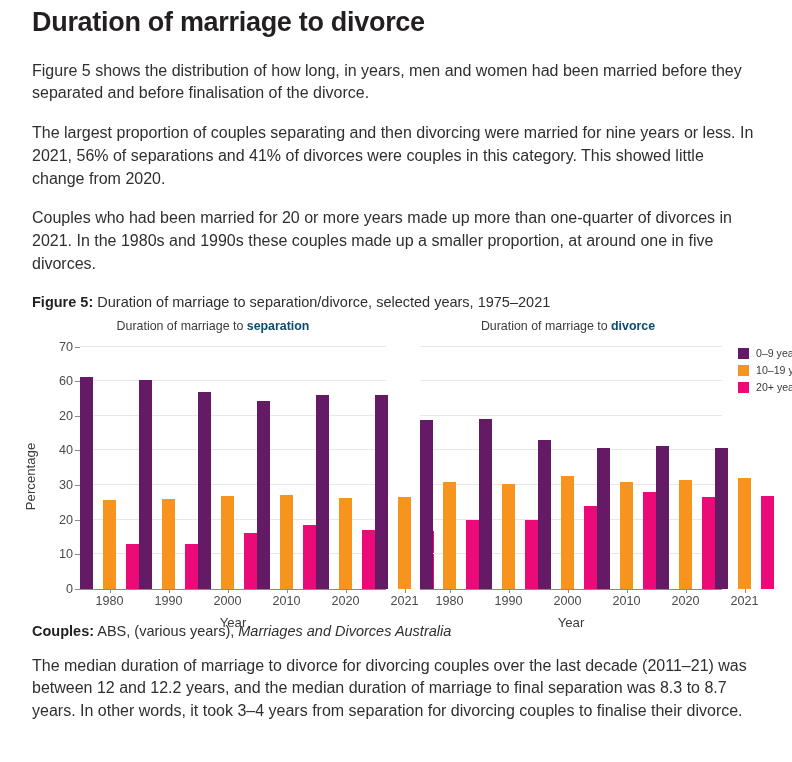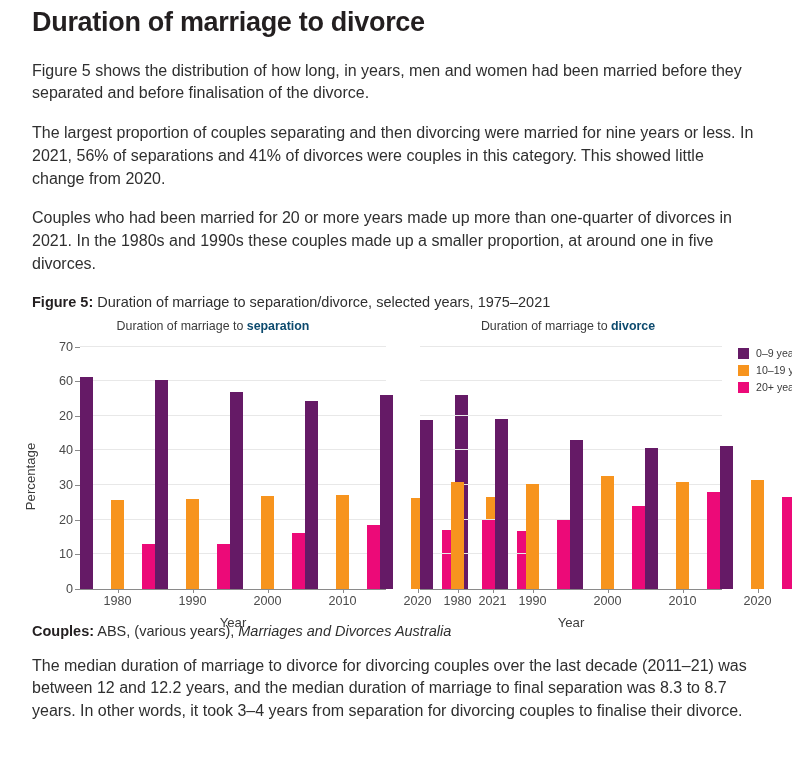--- a/index.html
+++ b/index.html
@@ -121,21 +121,21 @@
     position: absolute;
     left: 0; right: 0; bottom: 0; top: 0;
     display: flex;
     align-items: flex-end;
   }
   .group {
     flex: 1 1 0;
     height: 100%;
     display: flex;
     align-items: flex-end;
-    gap: 18px;
+    gap: 10px;
     position: relative;
   }
   .bar {
     width: 13px;
   }
 
   .xtick {
     position: absolute;
     top: 100%;
     left: 0; right: 0;

